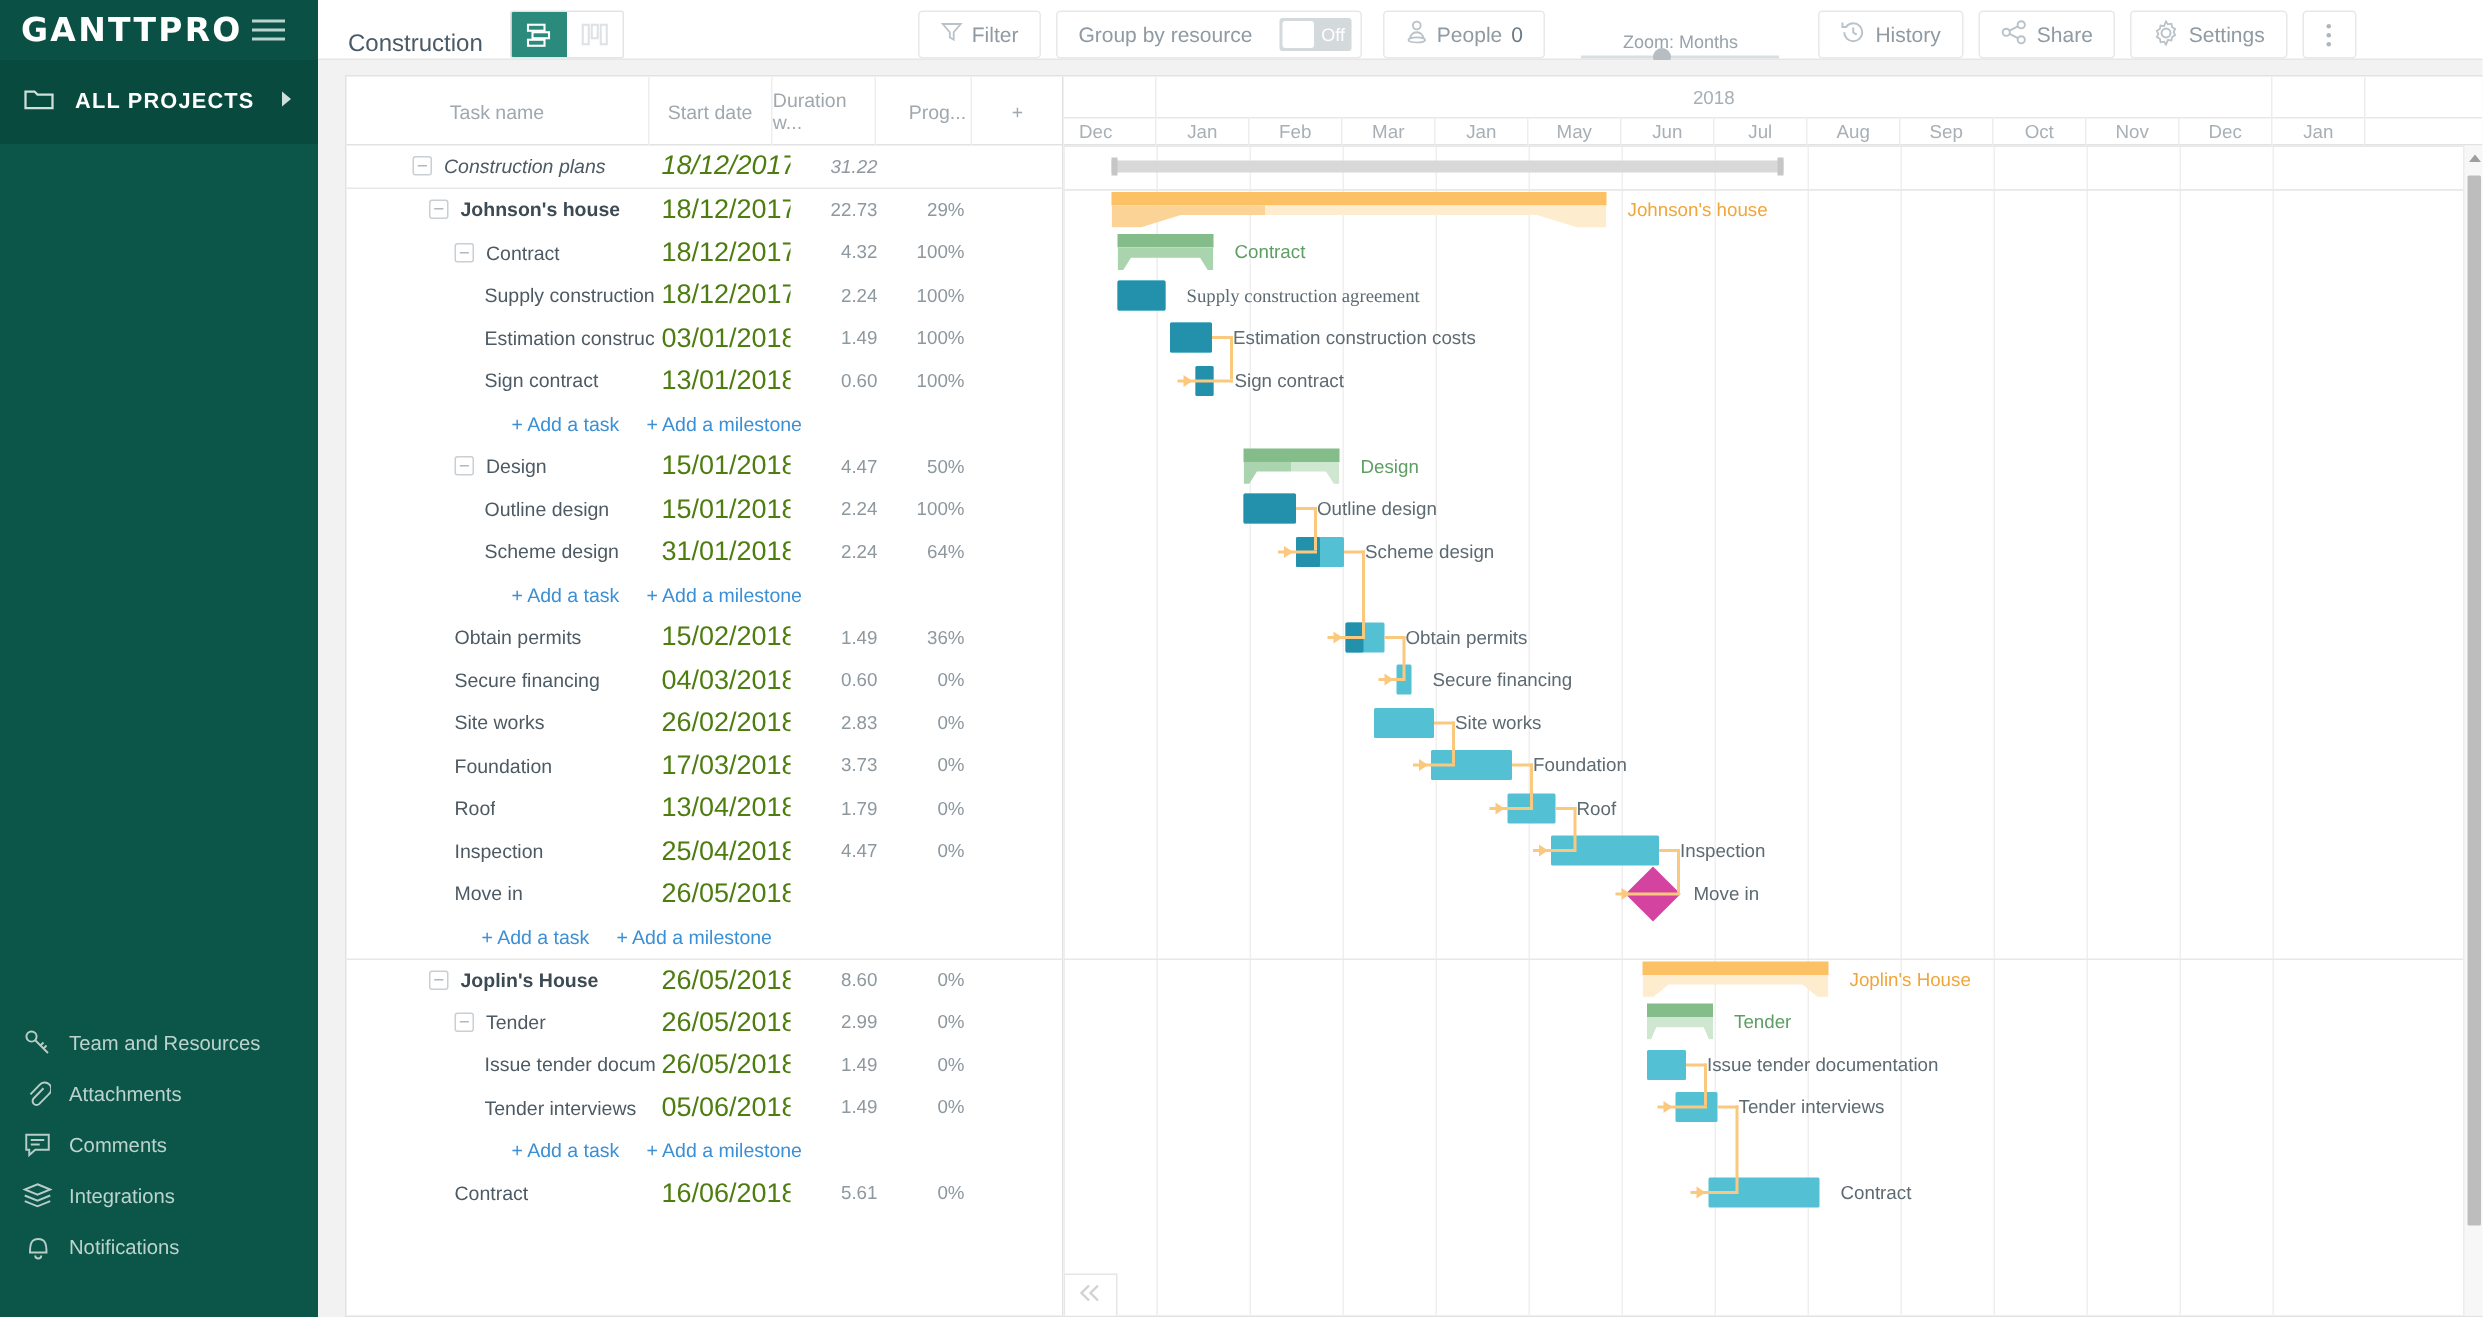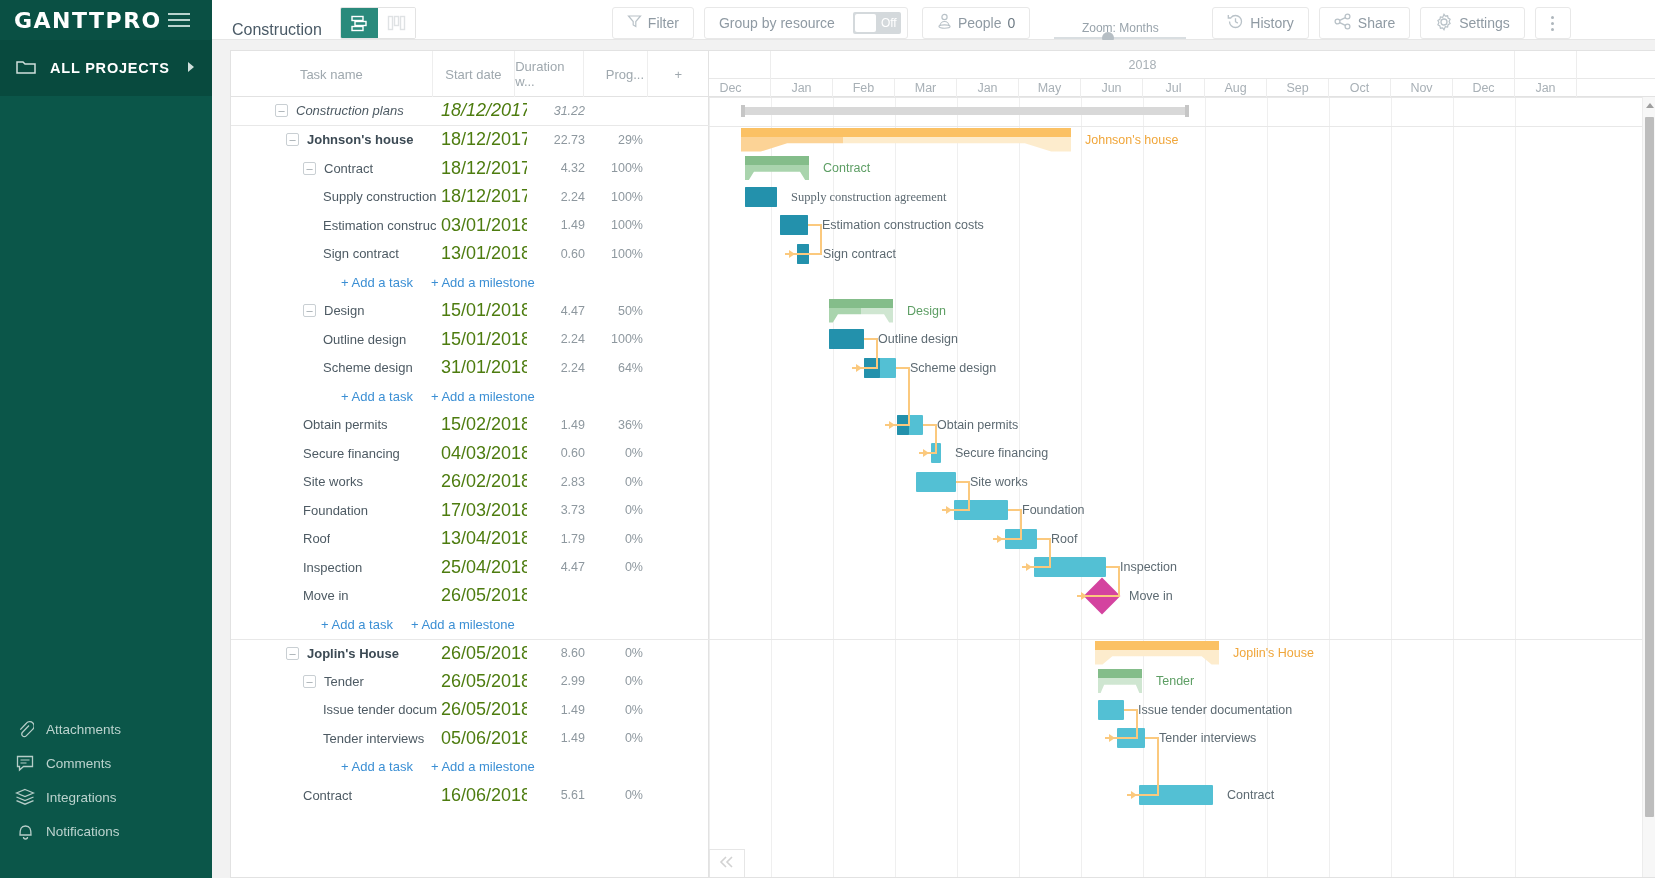--- a/index.html
+++ b/index.html
@@ -182,20 +182,29 @@
     </span>
     <span class="lbl">ALL PROJECTS</span>
     <span class="arrow">
       <svg width="10" height="12" viewBox="0 0 10 12">
           <path d="M2 1l6 5-6 5z" fill="#cfe0dc"></path>
         </svg>
     </span>
   </div>
 
   <div id="nav-bottom">
+    <div class="nav-item">
+      <span class="ico">
+        <svg width="19" height="19" viewBox="0 0 19 19">
+            <circle cx="5" cy="5" r="3.4" fill="none" stroke="#b6cdc8" stroke-width="1.3"></circle>
+            <path d="M7.5 7.5L16 16M13 13l2-2M11 11l2-2" fill="none" stroke="#b6cdc8" stroke-width="1.3"></path>
+          </svg>
+      </span>
+      <span class="txt">Team and Resources</span>
+    </div>
     <div class="nav-item">
       <span class="ico">
         <svg width="17" height="19" viewBox="0 0 17 19">
             <path d="M12 5.5L5.5 12.2a2.6 2.6 0 103.7 3.7l6.4-6.5a4.4 4.4 0 10-6.2-6.2L3.3 9.6" fill="none" stroke="#b6cdc8" stroke-width="1.3"></path>
           </svg>
       </span>
       <span class="txt">Attachments</span>
     </div>
     <div class="nav-item">
       <span class="ico">

